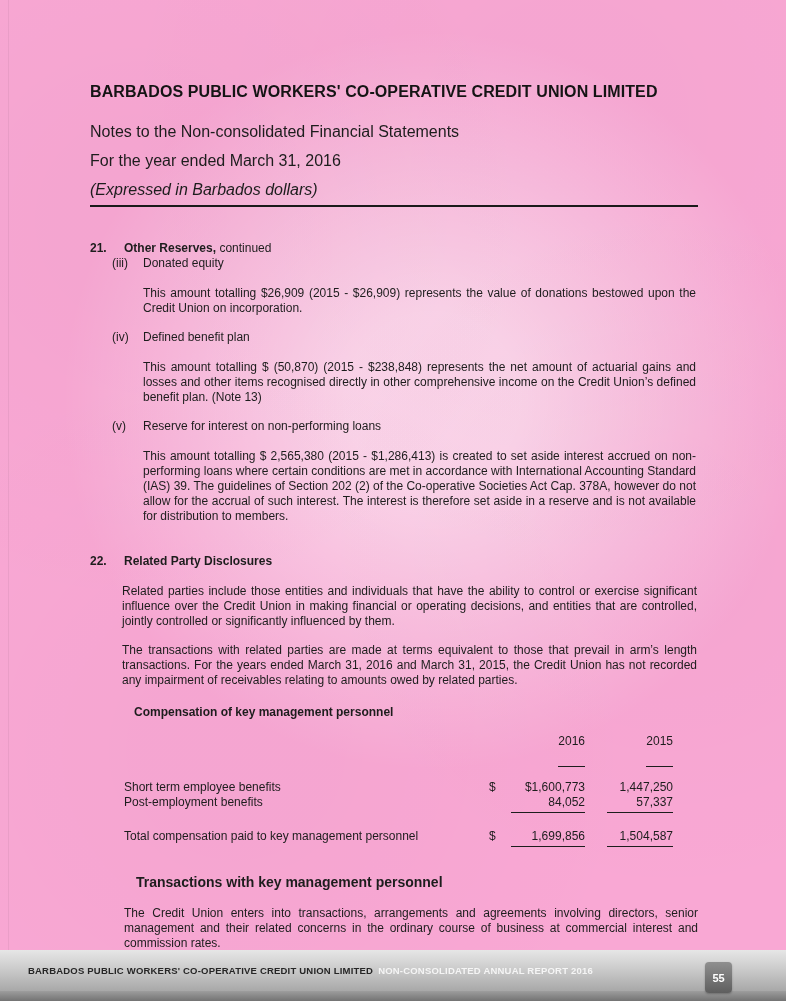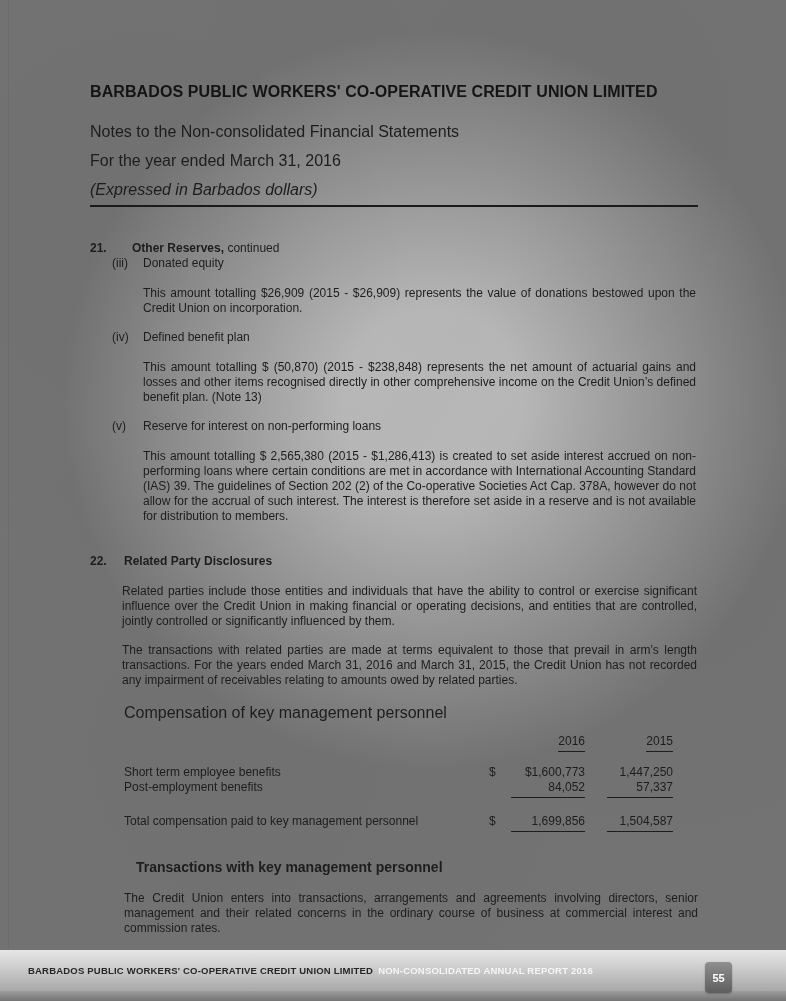--- a/index.html
+++ b/index.html
@@ -1,20 +1,20 @@
 <!DOCTYPE html>
 <html><head>
 <meta charset="utf-8">
 <style>
   html,body { margin:0; padding:0; background:#d9d9d9; }
   .page {
     position:relative;
     width:786px; height:1001px;
     margin:0 auto;
-    background:#737373;
+    background:#f9a8d4;
     font-family:"Liberation Sans", sans-serif;
     color:#1d1d1d;
     overflow:hidden;
   }
   
   .page::before {
     content:""; position:absolute; inset:0; pointer-events:none;
     background:
       radial-gradient(circle at 18% 22%, rgba(0,0,0,0.018) 0 8%, transparent 40%),
       radial-gradient(circle at 72% 12%, rgba(0,0,0,0.014) 0 10%, transparent 45%),
@@ -30,43 +30,43 @@
 
   .doc-title { font-size:16px; font-weight:bold; letter-spacing:0.1px; line-height:19px; color:#141414; }
   .doc-sub { font-size:16px; line-height:15px; margin-top:14px; }
   .doc-sub.first { margin-top:23px; }
   .doc-sub.italic { font-style:italic; }
   .header-rule { margin-top:8px; border:0; border-top:2px solid #1a1a1a; width:608px; }
 
   .sec { display:flex; font-size:12px; line-height:15px; }
   .sec-num { width:34px; flex:none; font-weight:bold; }
   .sec-head-bold { font-weight:bold; }
-  .sec21 { margin-top:34px;gap:8px; }
+  .sec21 { margin-top:34px; }
   .sec22 { margin-top:30px; }
 
   .subsec { display:flex; margin-left:22px; font-size:12px; line-height:15px; }
   .subsec.gap { margin-top:14px; }
   .sub-marker { width:31px; flex:none; }
   .sub-para { margin:15px 0 0 53px; width:553px; font-size:12px; line-height:15px; text-align:justify; }
 
   .s22-para { margin:15px 0 0 32px; width:575px; font-size:12px; line-height:15px; text-align:justify; }
   .s22-terms { margin:14px 0 0 32px; width:575px; font-size:12px; line-height:15px; }
   .terms-head { font-style:italic; }
   .terms-body { text-align:justify; }
-  .s22-bold-head { margin:17px 0 0 34px; font-size:16px; line-height:15px; font-weight:normal; }
+  .s22-bold-head { margin:17px 0 0 44px; font-size:12px; line-height:15px; font-weight:bold; }
 
   .table { margin-left:34px; width:549px; font-size:12px; line-height:15px; }
   .t-row { display:flex; align-items:baseline; }
   .t-label { width:365px; flex:none; }
   .t-cur { width:22px; flex:none; }
   .t-v16 { width:74px; flex:none; text-align:right; }
   .t-sp { width:22px; flex:none; }
   .t-v15 { width:66px; flex:none; text-align:right; }
   .t-head { margin-top:14px; }
-  .t-head .yr { display:inline-block; border-bottom:1px solid #1d1d1d; padding-bottom:2px; }
+  .t-head .yr { display:inline-block; border-bottom:1px solid #1d1d1d; padding-bottom:17px; }
   .t-body { margin-top:13px; }
   .t-total { margin-top:16px; }
   .u-cell { border-bottom:1px solid #1d1d1d; padding-bottom:2px; }
 
   .trans-head { margin:28px 0 0 46px; font-size:14px; line-height:15px; font-weight:bold; }
   .trans-body { margin:16px 0 0 34px; width:574px; font-size:12px; line-height:15px; text-align:justify; }
 
   .footer-bar {
     position:absolute; left:0; top:950px; width:786px; height:41px;
     background:linear-gradient(#e6e6e6, #cccccc 45%, #a8a8a8);

